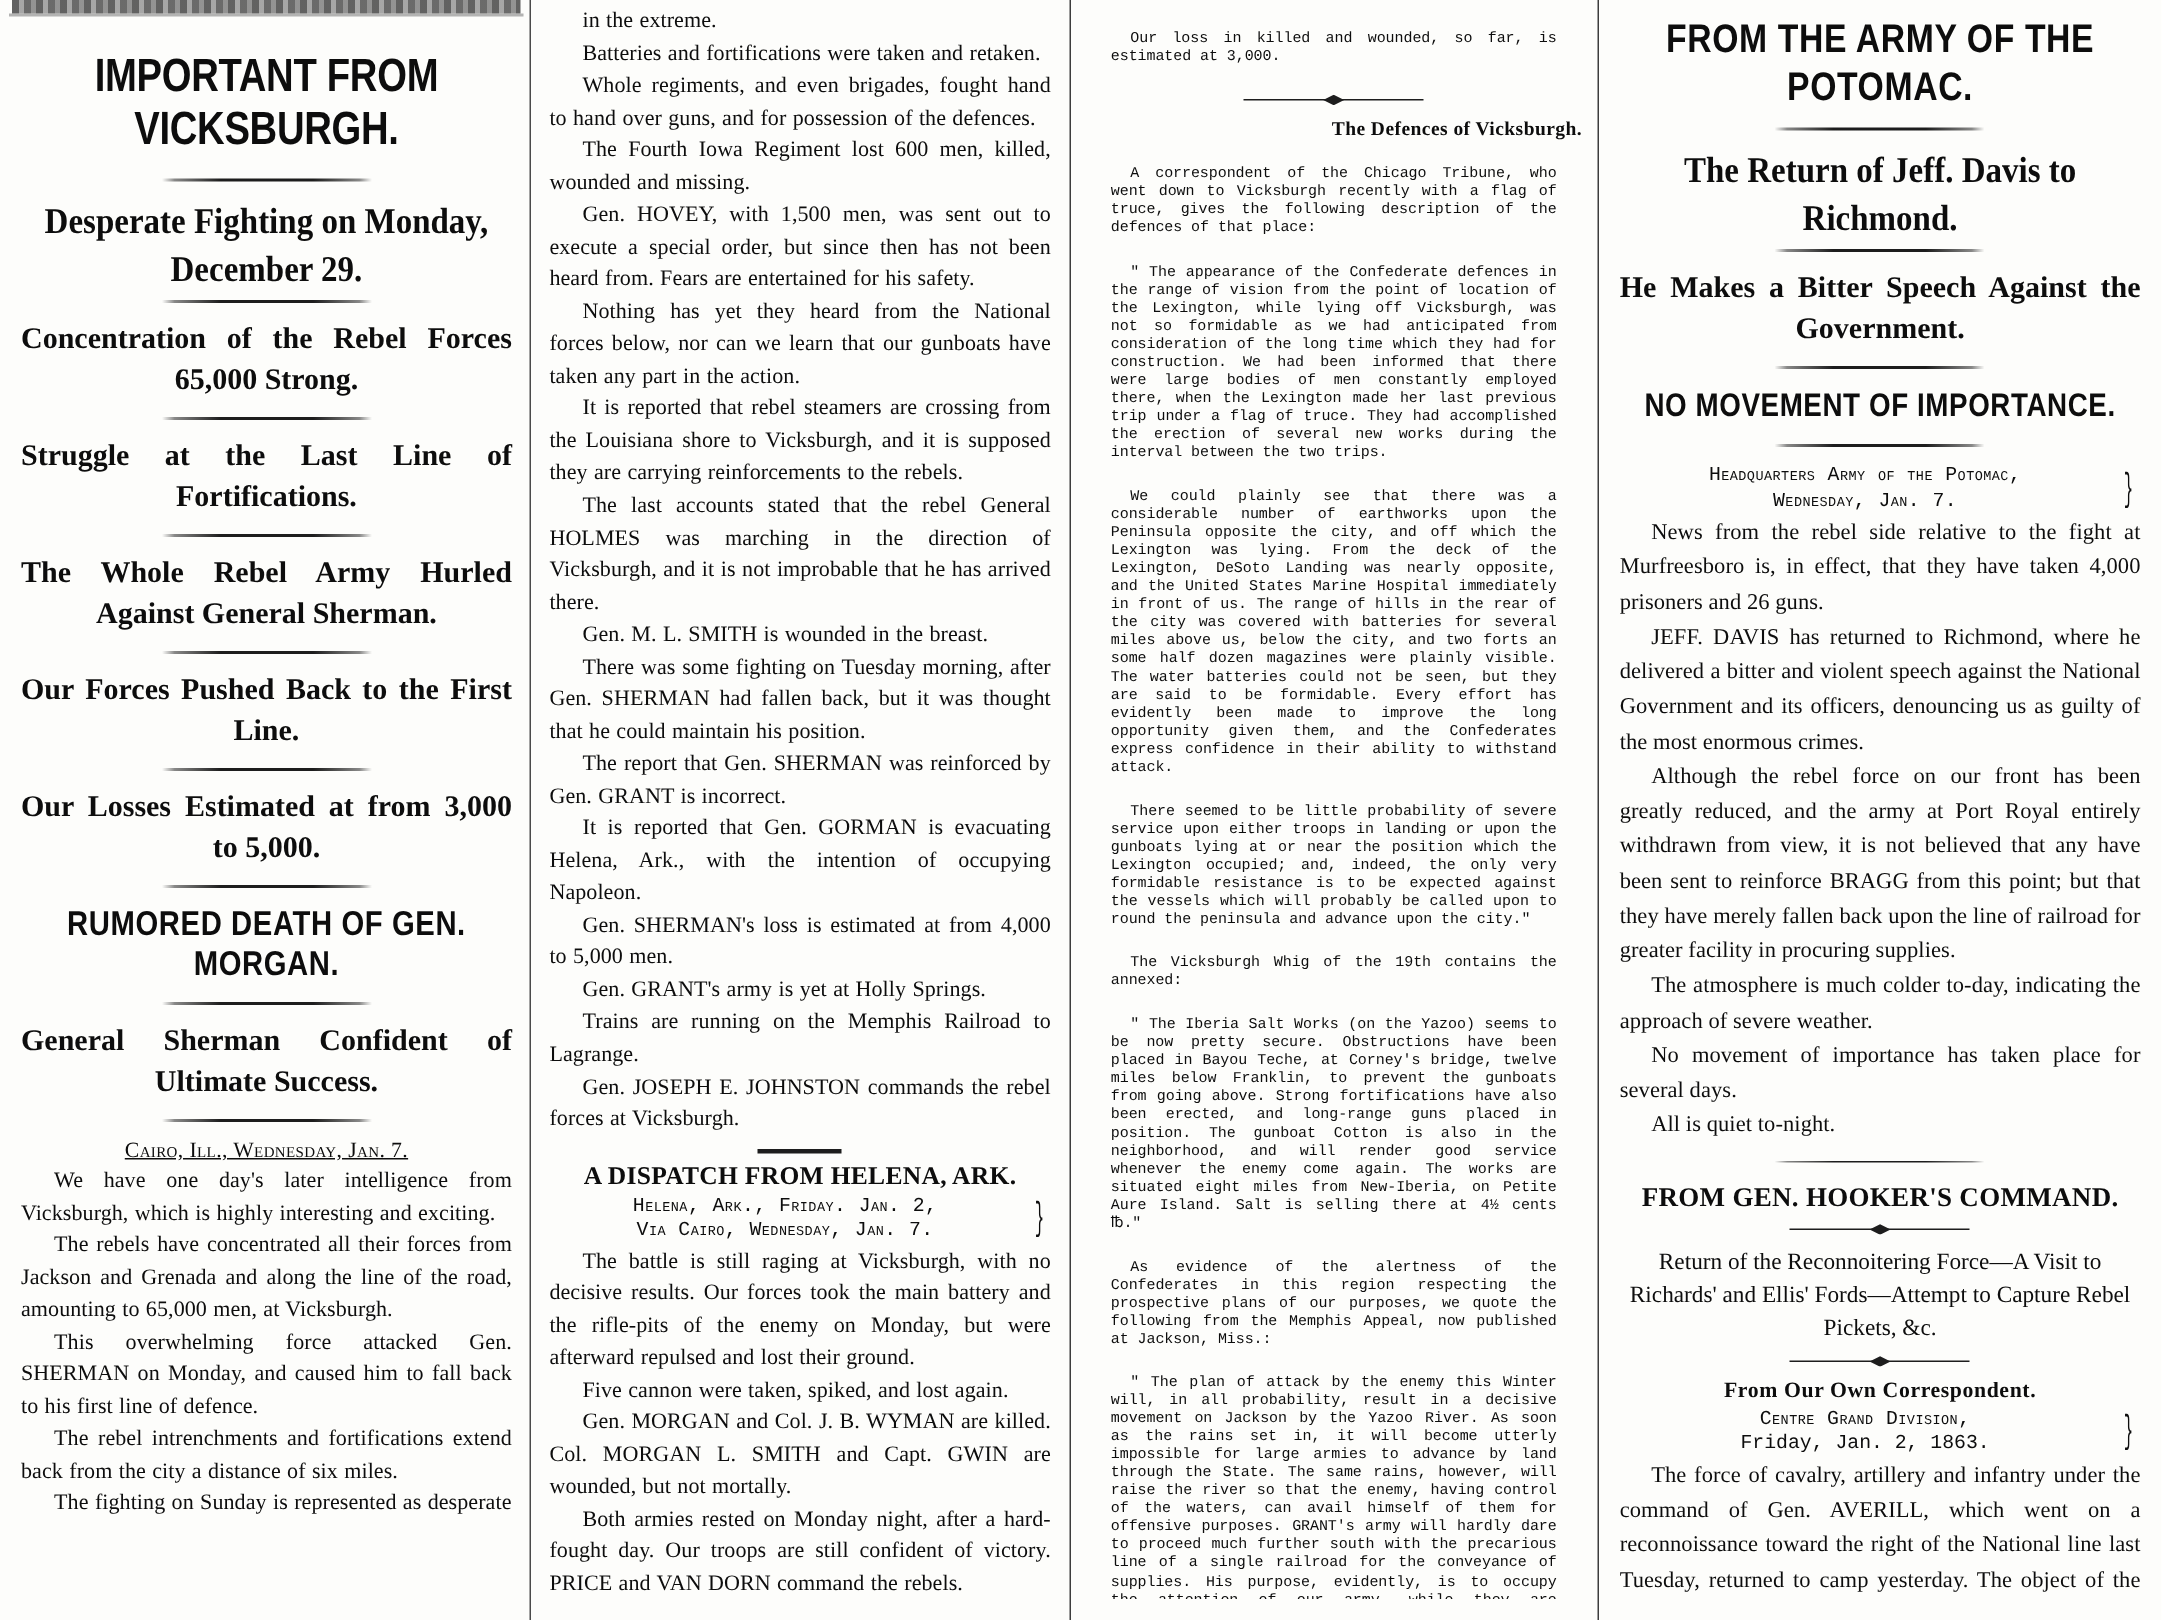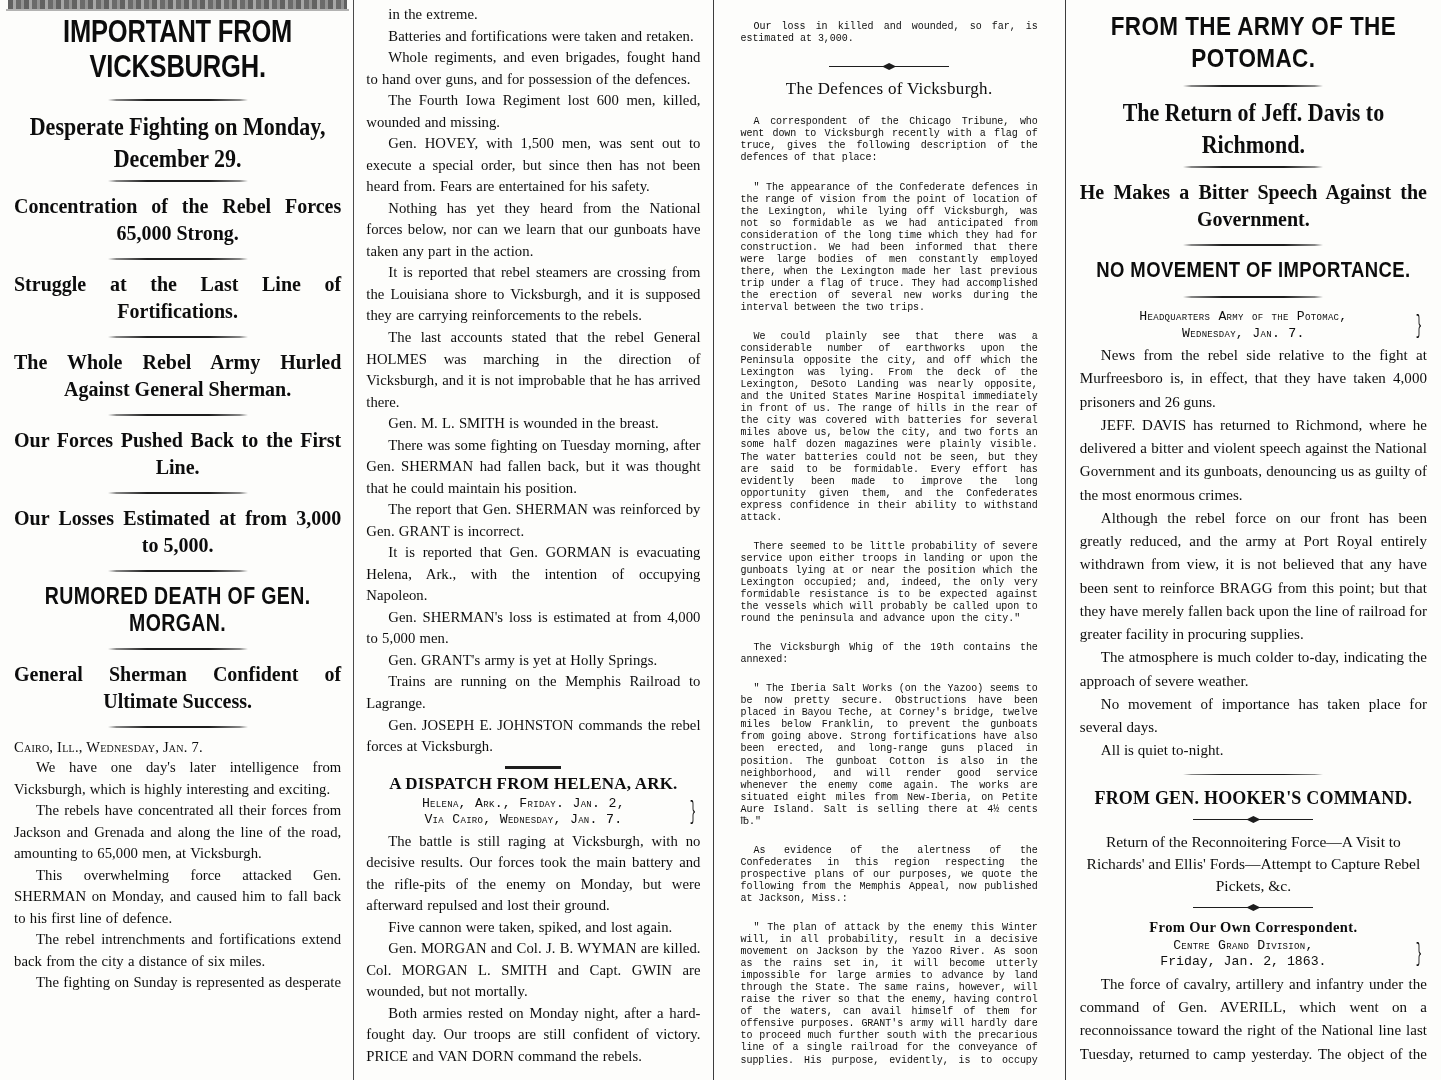--- a/index.html
+++ b/index.html
@@ -22,21 +22,21 @@
     background: #fdfdfb;
     display: flex;
     box-sizing: border-box;
   }
   .col {
     position: relative;
     box-sizing: border-box;
     overflow: hidden;
     height: 1066px;
   }
-  .col-1 { width: 354px; padding: 0 12px 0 14px; }
+  .col-1 { width: 354px; padding: 20px 12px 0 14px; }
   .col-2 { width: 359px; padding: 4px 12px 0 12px; }
   .col-3 { width: 352px; padding: 4px 10px 0 10px; }
   .col-4 { width: 376px; padding: 4px 14px 0 14px; }
 
   .rule-v {
     width: 1px;
     background: #2a2a2a;
     height: 1080px;
     flex: 0 0 1px;
     opacity: .85;
@@ -101,23 +101,23 @@
     font-family: "Liberation Serif", "DejaVu Serif", serif;
     font-weight: bold;
     font-size: 20px;
     text-align: justify;
     text-align-last: center;
     line-height: 1.35;
     margin: 0;
   }
   .hl-sec {
     font-family: "Liberation Serif", "DejaVu Serif", serif;
-    font-weight: normal;
-    font-size: 17px;
-    text-align: center;
+    font-weight: bold;
+    font-size: 13px;
+    text-align: right;
     letter-spacing: .3px;
     margin: 0;
     line-height: 1.25;
   }
   .hl-sec-lg {
     font-family: "Liberation Serif", "DejaVu Serif", serif;
     font-weight: bold;
     font-size: 17px;
     text-align: center;
     letter-spacing: .2px;
@@ -216,23 +216,24 @@
     text-align: justify;
     margin: 0;
     text-indent: 1.4em;
     letter-spacing: .05px;
   }
 
   .dateline {
     font-family: "Liberation Serif", "DejaVu Serif", serif;
     font-size: 14.5px;
     font-variant: small-caps;
-    text-align: left;
+    text-align: center;
     margin: 0 0 1px 0;
     letter-spacing: .2px;
+    text-decoration: underline;
   }
   .dateline-block {
     position: relative;
     font-family: Liberation Mono, monospace;
     font-size: 13.2px;
     line-height: 1.24;
     text-align: center;
     margin: 2px 0 2px 0;
     padding-right: 20px;
   }
@@ -376,21 +377,21 @@
     <div class="div-rule thin"></div>
 
     <div class="dateline-block">
       <div class="sc">Headquarters Army of the Potomac,</div>
       <div class="sc">Wednesday, Jan. 7.</div>
       <span class="brace">}</span>
     </div>
 
     <div class="body-4">
       <p>News from the rebel side relative to the fight at Murfreesboro is, in effect, that they have taken 4,000 prisoners and 26 guns.</p>
-      <p>JEFF. DAVIS has returned to Richmond, where he delivered a bitter and violent speech against the National Government and its gunboats, denouncing us as guilty of the most enormous crimes.</p>
+      <p>JEFF. DAVIS has returned to Richmond, where he delivered a bitter and violent speech against the National Government and its officers, denouncing us as guilty of the most enormous crimes.</p>
       <p>Although the rebel force on our front has been greatly reduced, and the army at Port Royal entirely withdrawn from view, it is not believed that any have been sent to reinforce BRAGG from this point; but that they have merely fallen back upon the line of railroad for greater facility in procuring supplies.</p>
       <p>The atmosphere is much colder to-day, indicating the approach of severe weather.</p>
       <p>No movement of importance has taken place for several days.</p>
       <p>All is quiet to-night.</p>
     </div>
 
     <div class="div-rule thin"></div>
     <h3 class="hl-sec-lg" style="font-size:18px">FROM GEN. HOOKER'S COMMAND.</h3>
     <div class="div-diamond"></div>
 

